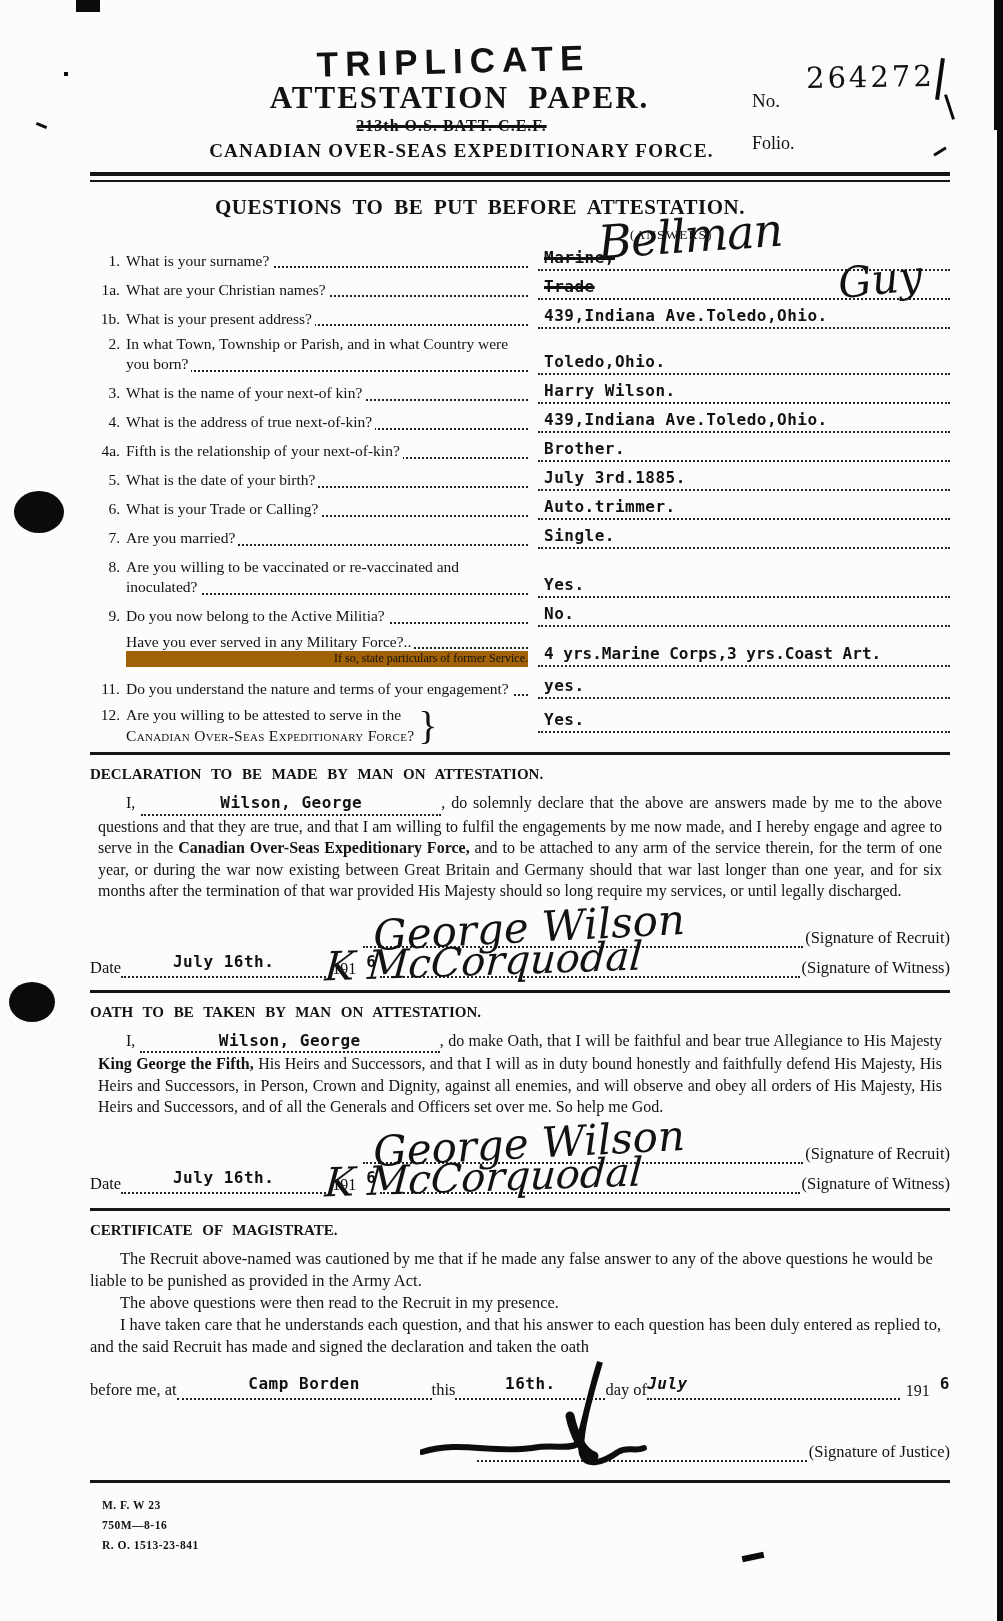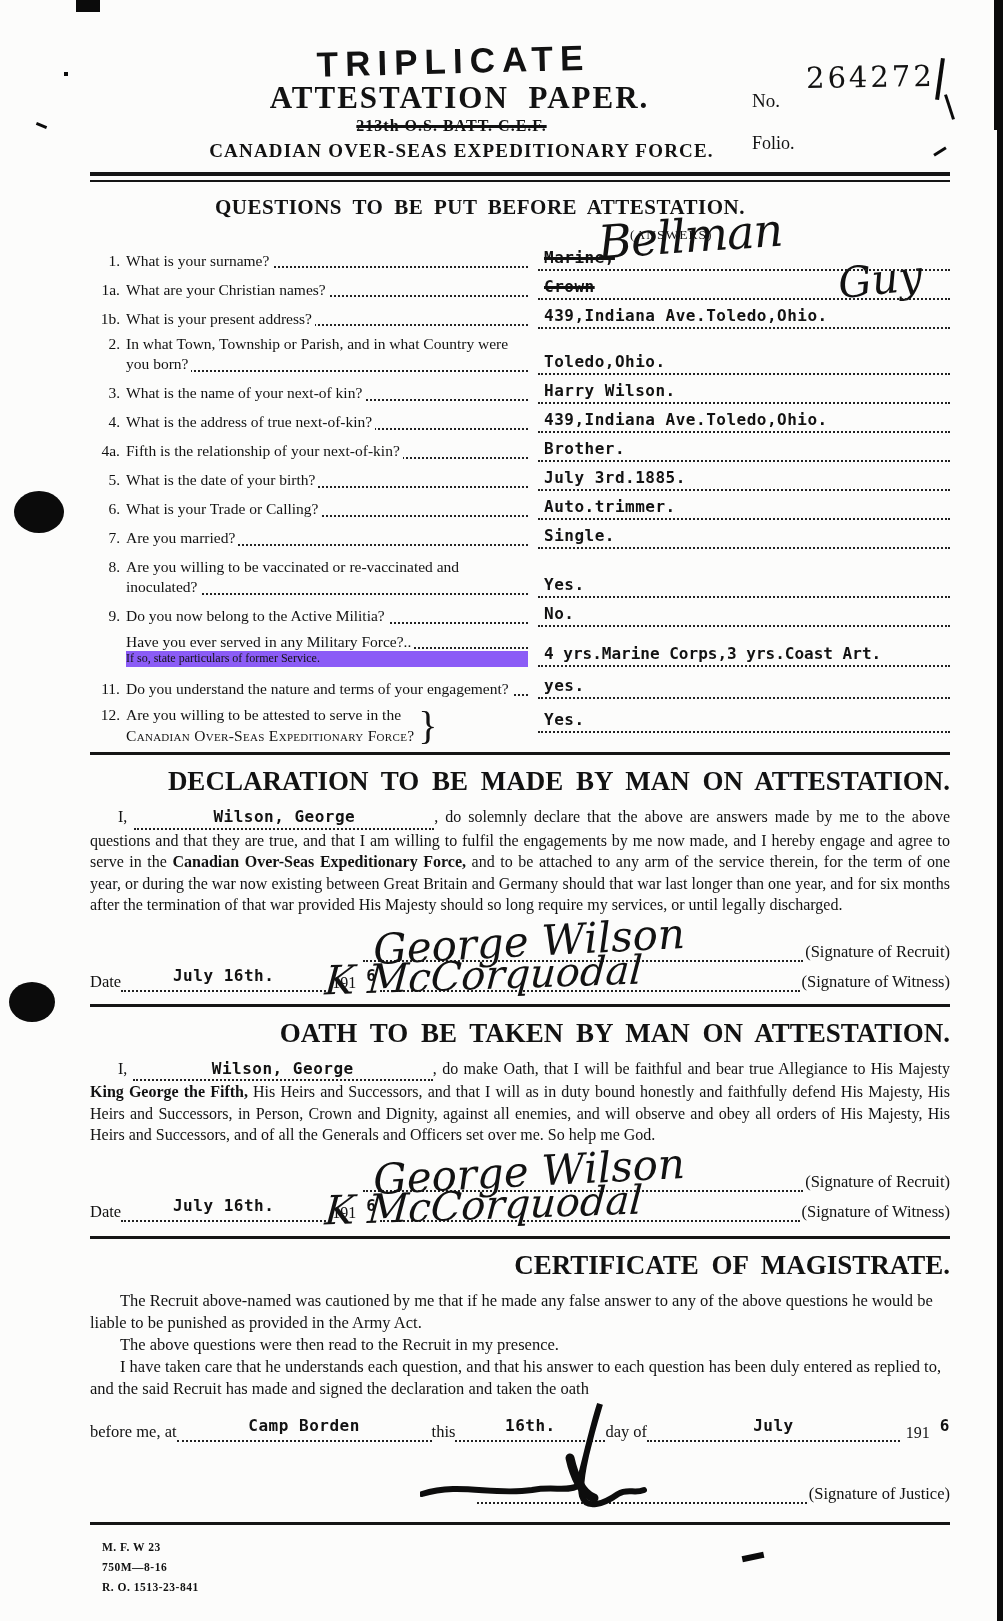--- a/index.html
+++ b/index.html
@@ -43,54 +43,54 @@
   .q-title { text-align:center; font-size:21px; font-weight:bold; letter-spacing:0.5px;
              word-spacing:5px; margin:13px 0 0 0; transform:translateX(-40px); }
   .answers-label { position:absolute; left:540px; top:32px; font-size:13.5px; letter-spacing:1px; }
   .qrows { margin-top:27px; }
   .qrow { display:flex; align-items:flex-end; margin-bottom:5px; }
   .qrow.top { align-items:flex-start; }
   .qcell { width:402px; position:relative; padding-left:36px; font-size:15.5px; line-height:1.32; }
   .qnum  { position:absolute; left:0; width:30px; text-align:right; }
   .qdots { position:absolute; left:36px; right:0; bottom:3px; border-bottom:2px dotted #222; }
   .qtext { position:relative; background:#fcfcfb; padding-right:3px; }
-  .qnote { font-size:12px; text-align:left; margin-top:-1px; position:relative; background:#8b5cf6; }
+  .qnote { font-size:12px; text-align:right; margin-top:-1px; position:relative; background:#a16207; }
   .smallcaps { font-variant:small-caps; letter-spacing:0.3px; }
   .brace { font-size:40px; font-weight:300; line-height:0.9; margin-left:4px; align-self:center; }
   .acell { flex:1; margin-left:10px; border-bottom:2px dotted #222; position:relative; min-height:22px; }
   .acell .typed { display:block; padding-left:6px; margin-bottom:-1px; line-height:21px; }
   .hw-surname { position:absolute; left:508px; top:14px; font-size:46px; transform:rotate(-4deg);
                 letter-spacing:-1px; }
   .hw-christian { position:absolute; left:748px; top:60px; font-size:42px; transform:rotate(-6deg); }
 
   
-  .sec-title { text-align:right; font-size:27px; font-weight:bold; word-spacing:6px;
+  .sec-title { text-align:left; font-size:15px; font-weight:bold; word-spacing:6px;
                margin:11px 0 9px 0; }
-  .body { font-size:16px; line-height:21.5px; text-align:justify; margin:0; text-indent:28px; }
+  .body { font-size:16px; line-height:21.5px; text-align:justify; margin:8px; text-indent:28px; }
   .name-fill { width:300px; text-align:center; text-indent:0; }
   .sigrow { display:flex; justify-content:flex-end; align-items:flex-end; margin-top:10px;
             position:relative; }
   .sigrule { width:440px; border-bottom:2px dotted #222; height:34px; position:relative; }
   .sigrule .script { position:absolute; bottom:-6px; left:10px; font-size:42px; transform:rotate(-3deg); }
   .siglabel { font-size:16.5px; white-space:nowrap; margin-left:2px; }
   .daterow { display:flex; align-items:flex-end; margin-top:4px; position:relative; }
   .datelabel { font-size:16.5px; }
   .datefill { width:205px; text-align:center; height:24px; }
   .yr { font-size:16px; margin-left:6px; }
   .yrdigit { position:relative; top:-7px; margin-left:10px; }
   .witfill { flex:1; height:24px; position:relative; margin-left:4px; }
   .witfill .script { position:absolute; bottom:-8px; left:-55px; font-size:40px;
                      transform:rotate(-2deg) skewX(-6deg); letter-spacing:0px; }
 
   
   .cert-p { text-indent:30px; font-size:16.5px; line-height:22px; margin:0; }
   .before-row { display:flex; align-items:flex-end; margin-top:16px; font-size:16.5px; }
   .place-fill { width:255px; text-align:center; height:24px; }
   .day-fill   { width:150px; text-align:center; height:24px; }
-  .month-fill { flex:1; text-align:center; height:24px; }
+  .month-fill { flex:1; text-align:left; height:24px;font-style:italic; }
   .justice-row { display:flex; justify-content:flex-end; align-items:flex-end; margin-top:42px;
                  position:relative; }
   .justice-rule { width:330px; border-bottom:2px dotted #222; height:10px; }
   .justice-svg { position:absolute; right:230px; bottom:-14px; }
 
   
   .codes { margin:12px 0 0 12px; font-size:11.5px; font-weight:bold; line-height:1.75;
            letter-spacing:0.5px; }
 
   
@@ -136,21 +136,21 @@
       <div class="qrow">
         <div class="qcell"><span class="qdots"></span><span class="qnum">1.</span><span class="qtext">What is your surname?</span></div>
         <div class="acell">
             <span class="typed struck">Marine,</span>
           </div>
       </div>
 
       <div class="qrow">
         <div class="qcell"><span class="qdots"></span><span class="qnum">1a.</span><span class="qtext">What are your Christian names?</span></div>
         <div class="acell">
-            <span class="typed struck">Crown</span>
+            <span class="typed struck">Trade</span>
           </div>
       </div>
 
       <div class="qrow">
         <div class="qcell"><span class="qdots"></span><span class="qnum">1b.</span><span class="qtext">What is your present address?</span></div>
         <div class="acell">
             <span class="typed">439,Indiana Ave.Toledo,Ohio.</span>
           </div>
       </div>
 

